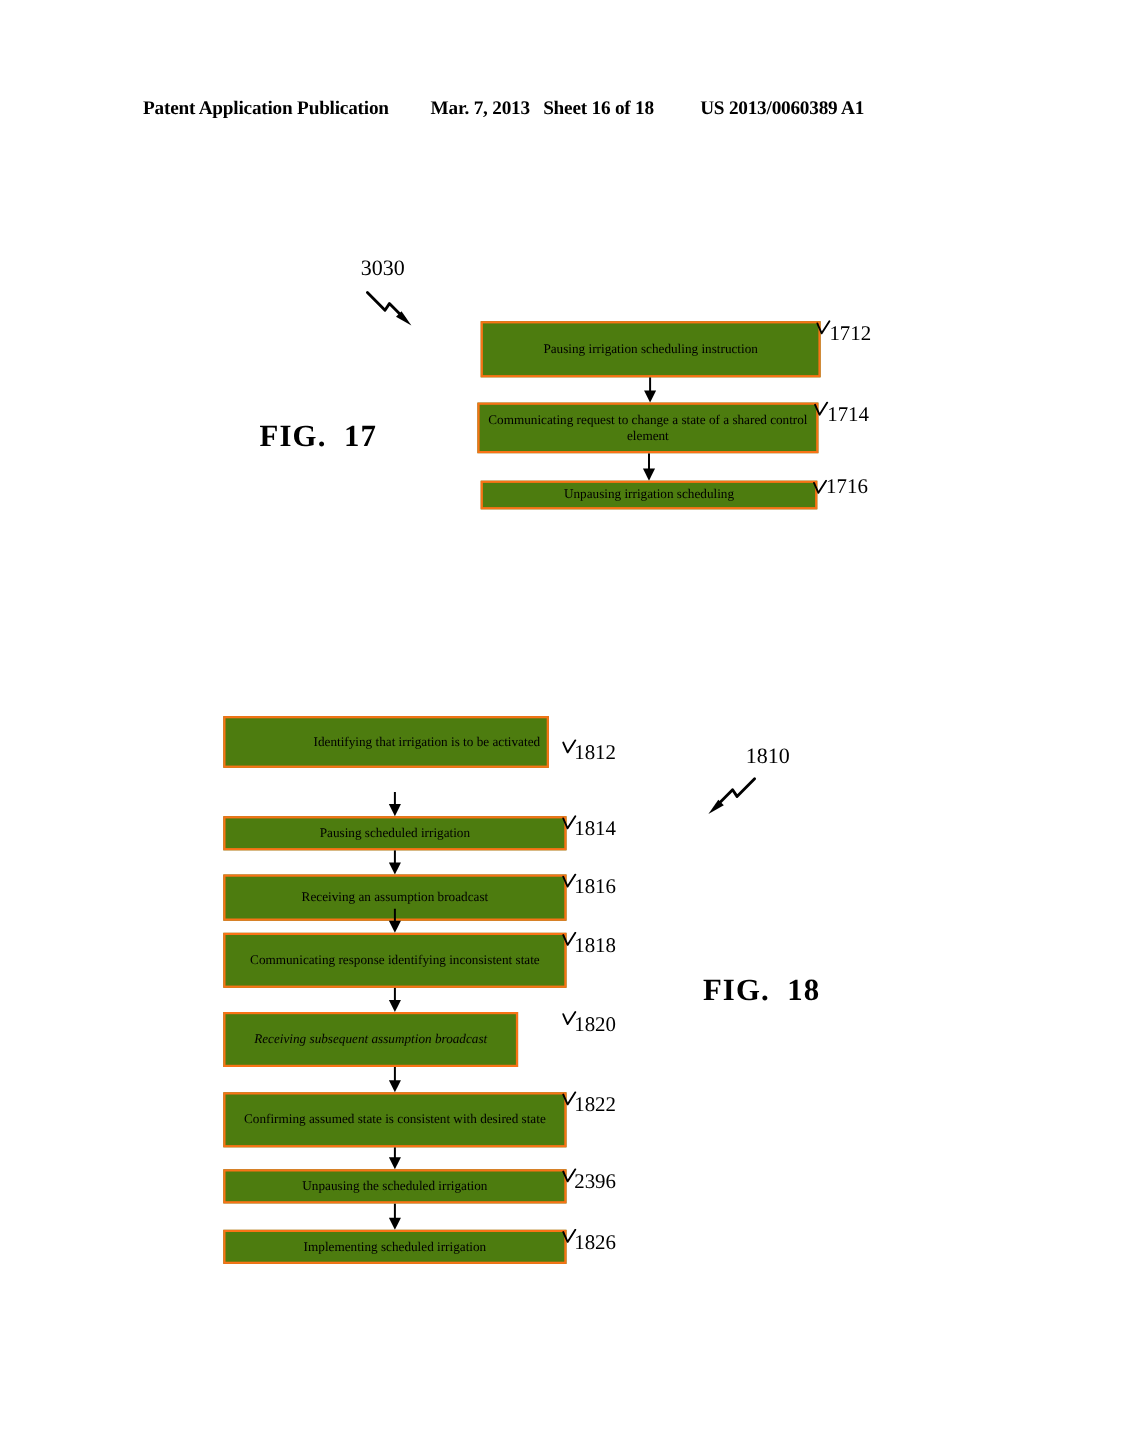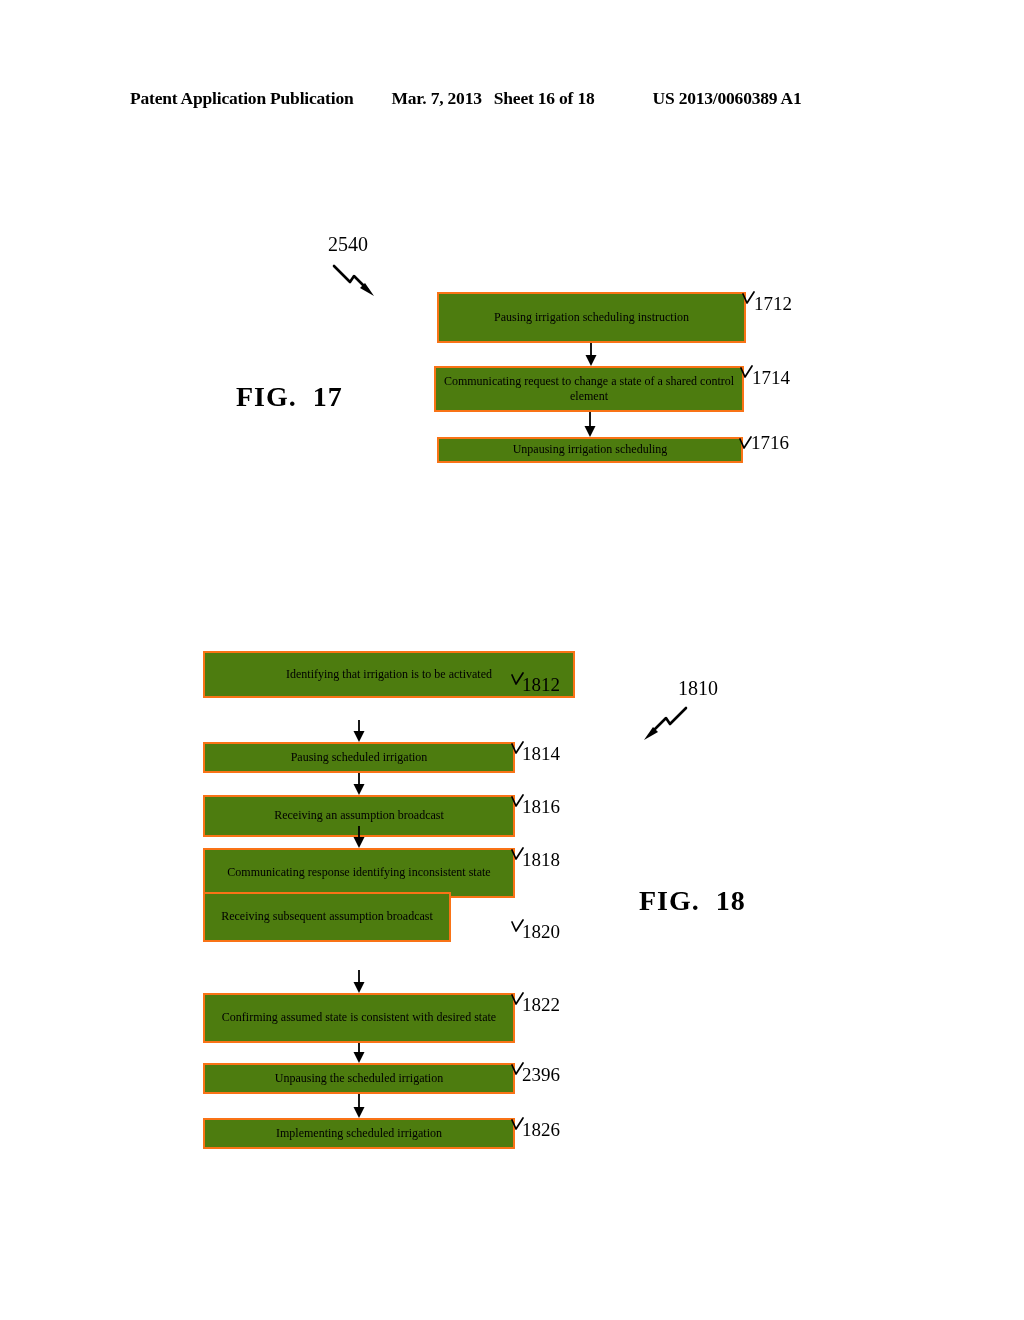--- a/index.html
+++ b/index.html
@@ -31,21 +31,21 @@
     font-size: 17.5px;
     letter-spacing: -0.2px;
     white-space: nowrap;
   }
   .hdr-pub   { flex: 0 0 auto; }
   .hdr-gap-a { flex: 0 0 38px; }
   .hdr-date  { flex: 0 0 auto; }
   .hdr-gap-b { flex: 0 0 12px; }
   .hdr-sheet { flex: 0 0 auto; }
   .hdr-gap-c { flex: 0 0 42px; }
-  .hdr-num   { flex: 0 0 auto; margin-left: 16px; }
+  .hdr-num   { flex: 0 0 auto; }
 
   
   .flowbox {
     position: absolute;
     box-sizing: border-box;
     border: 2px solid #f97316;
     background: #4d7c0f;
     display: flex;
     align-items: center;
     justify-content: center;
@@ -115,21 +115,21 @@
   <span class="hdr-gap-a"></span>
   <span class="hdr-date">Mar. 7, 2013</span>
   <span class="hdr-gap-b"></span>
   <span class="hdr-sheet">Sheet 16 of 18</span>
   <span class="hdr-gap-c"></span>
   <span class="hdr-num">US 2013/0060389 A1</span>
 </div>
 
 <div>
 
-  <div class="group-label" style="left:328px; top:234px;">2540</div>
+  <div class="group-label" style="left:328px; top:234px;">3030</div>
   <div class="leader" style="left:330px; top:262px; width:58px; height:42px;">
     <svg width="58" height="42" viewBox="0 0 58 42">
       <path d="M4,4 L20,20 L24,14 L38,28" fill="none" stroke="#000" stroke-width="2.6" stroke-linecap="round" stroke-linejoin="round"></path>
       <path d="M44,34 L30,26 L35,21 Z" fill="#000"></path>
     </svg>
   </div>
 
   <div class="fig-caption" style="left:236px; top:381px;">
     <span class="fig-word">FIG.</span><span class="fig-num">17</span>
   </div>
@@ -186,21 +186,21 @@
     <svg width="62" height="46" viewBox="0 0 62 46">
       <path d="M52,6 L36,22 L32,16 L18,30" fill="none" stroke="#000" stroke-width="2.6" stroke-linecap="round" stroke-linejoin="round"></path>
       <path d="M10,38 L24,30 L19,25 Z" fill="#000"></path>
     </svg>
   </div>
 
   <div class="fig-caption" style="left:639px; top:885px;">
     <span class="fig-word">FIG.</span><span class="fig-num">18</span>
   </div>
 
-  <div class="flowbox" style="left:203px; top:651px; width:372px; height:47px;">
+  <div class="flowbox" style="left:203px; top:651px; width:296px; height:47px;justify-content:flex-end;">
     <span>Identifying that irrigation is to be activated</span>
   </div>
   <div class="reftick" style="left:511px; top:672px;">
     <svg width="14" height="16" viewBox="0 0 14 16">
       <path d="M1,3 L5,12 L12,1" fill="none" stroke="#000" stroke-width="1.7" stroke-linecap="round" stroke-linejoin="round"></path>
     </svg>
   </div>
   <div class="refnum" style="left:522px; top:675px;">1812</div>
 
   <div class="connector" style="left:352px; top:720px; height:23px;">
@@ -254,21 +254,21 @@
   </div>
   <div class="refnum" style="left:522px; top:850px;">1818</div>
 
   <div class="connector" style="left:352px; top:898px; height:23px;">
     <svg width="14" height="23" viewBox="0 0 14 23">
       <line x1="7" y1="0" x2="7" y2="13" stroke="#000" stroke-width="1.8"></line>
       <path d="M1.5,11 L12.5,11 L7,22 Z" fill="#000"></path>
     </svg>
   </div>
 
-  <div class="flowbox" style="left:203px; top:892px; width:248px; height:50px;">
+  <div class="flowbox" style="left:203px; top:920px; width:268px; height:50px;font-style:italic;">
     <span>Receiving subsequent assumption broadcast</span>
   </div>
   <div class="reftick" style="left:511px; top:919px;">
     <svg width="14" height="16" viewBox="0 0 14 16">
       <path d="M1,3 L5,12 L12,1" fill="none" stroke="#000" stroke-width="1.7" stroke-linecap="round" stroke-linejoin="round"></path>
     </svg>
   </div>
   <div class="refnum" style="left:522px; top:922px;">1820</div>
 
   <div class="connector" style="left:352px; top:970px; height:24px;">

